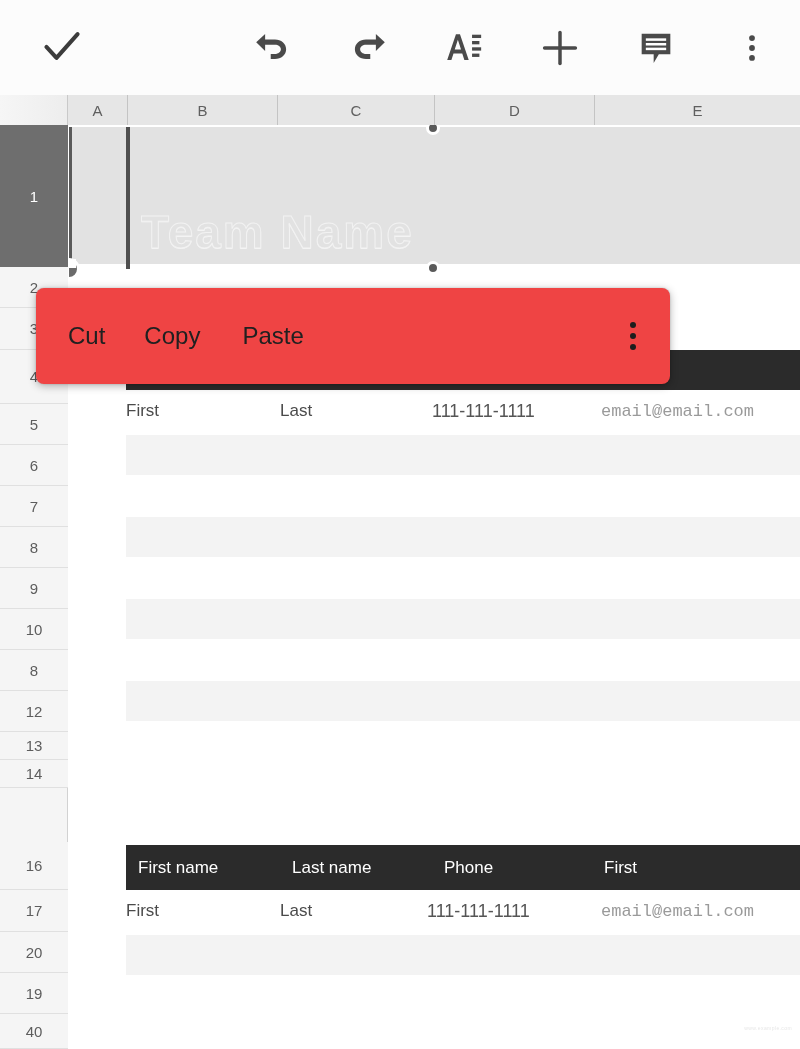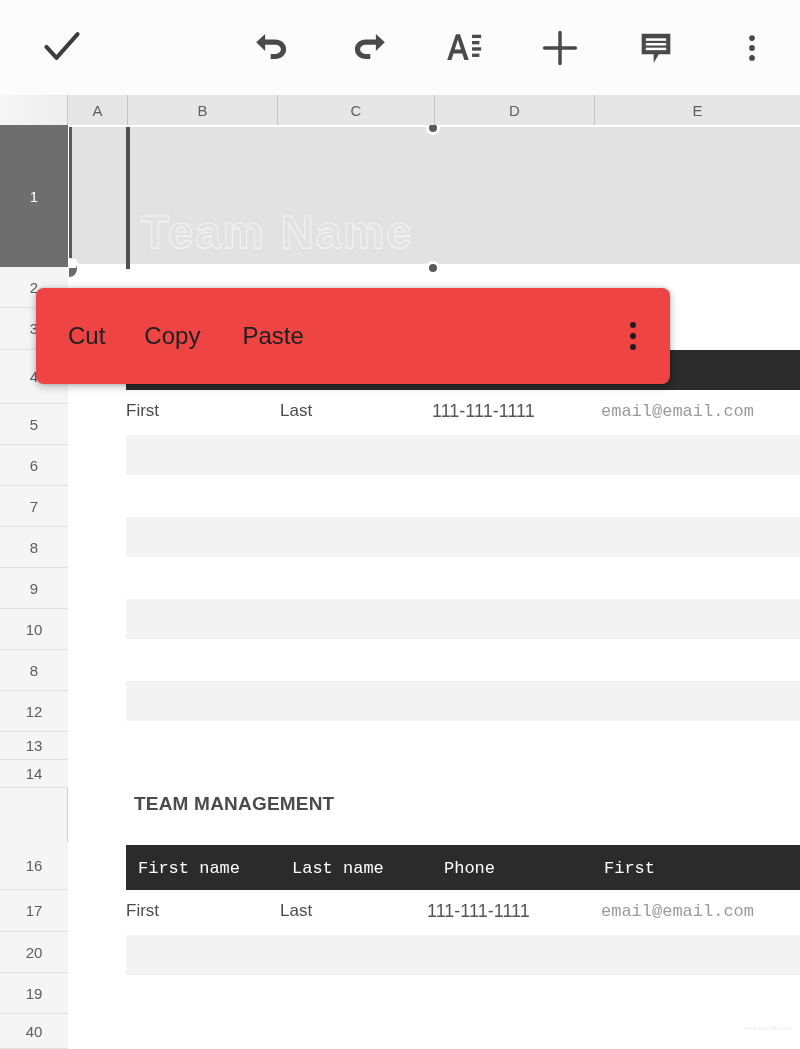--- a/index.html
+++ b/index.html
@@ -173,21 +173,20 @@
     width: 674px;
     background: #f3f3f3;
   }
 
   
   .dark-bar {
     position: absolute;
     left: 57px;
     width: 674px;
     background: #2b2b2b;
-    font-family: Liberation Mono, monospace;
   }
   .dark-bar .th {
     position: absolute;
     top: 50%;
     transform: translateY(-50%);
     color: #ffffff;
     font-size: 17px;
     white-space: nowrap;
   }
 
@@ -380,21 +379,20 @@
         <span class="cell-text c-name" style="left:211px">Last</span>
         <span class="cell-text c-phone" style="left:363px">111-111-1111</span>
         <span class="cell-text c-email" style="left:532px">email@email.com</span>
       </div>
 
       <div class="band" style="top:310px; height:40px"></div>
       <div class="band" style="top:392px; height:40px"></div>
       <div class="band" style="top:474px; height:40px"></div>
       <div class="band" style="top:556px; height:40px"></div>
 
-      <div class="section-title" style="top:668px">TEAM MANAGEMENT</div>
 
       <div class="dark-bar" style="top:720px; height:45px">
         <span class="th" style="left:12px">First name</span>
         <span class="th" style="left:166px">Last name</span>
         <span class="th" style="left:318px">Phone</span>
         <span class="th" style="left:478px">First</span>
       </div>
 
       <div class="data-row" style="top:765px; height:42px">
         <span class="cell-text c-name" style="left:57px">First</span>

